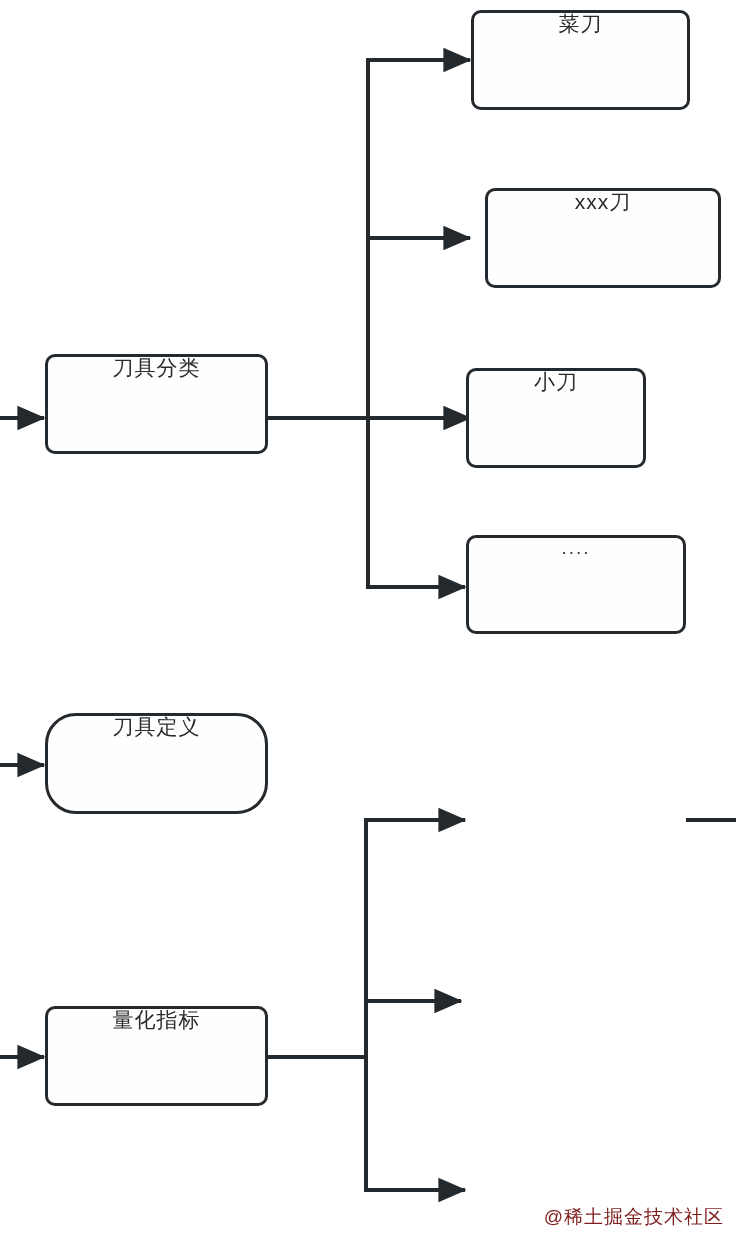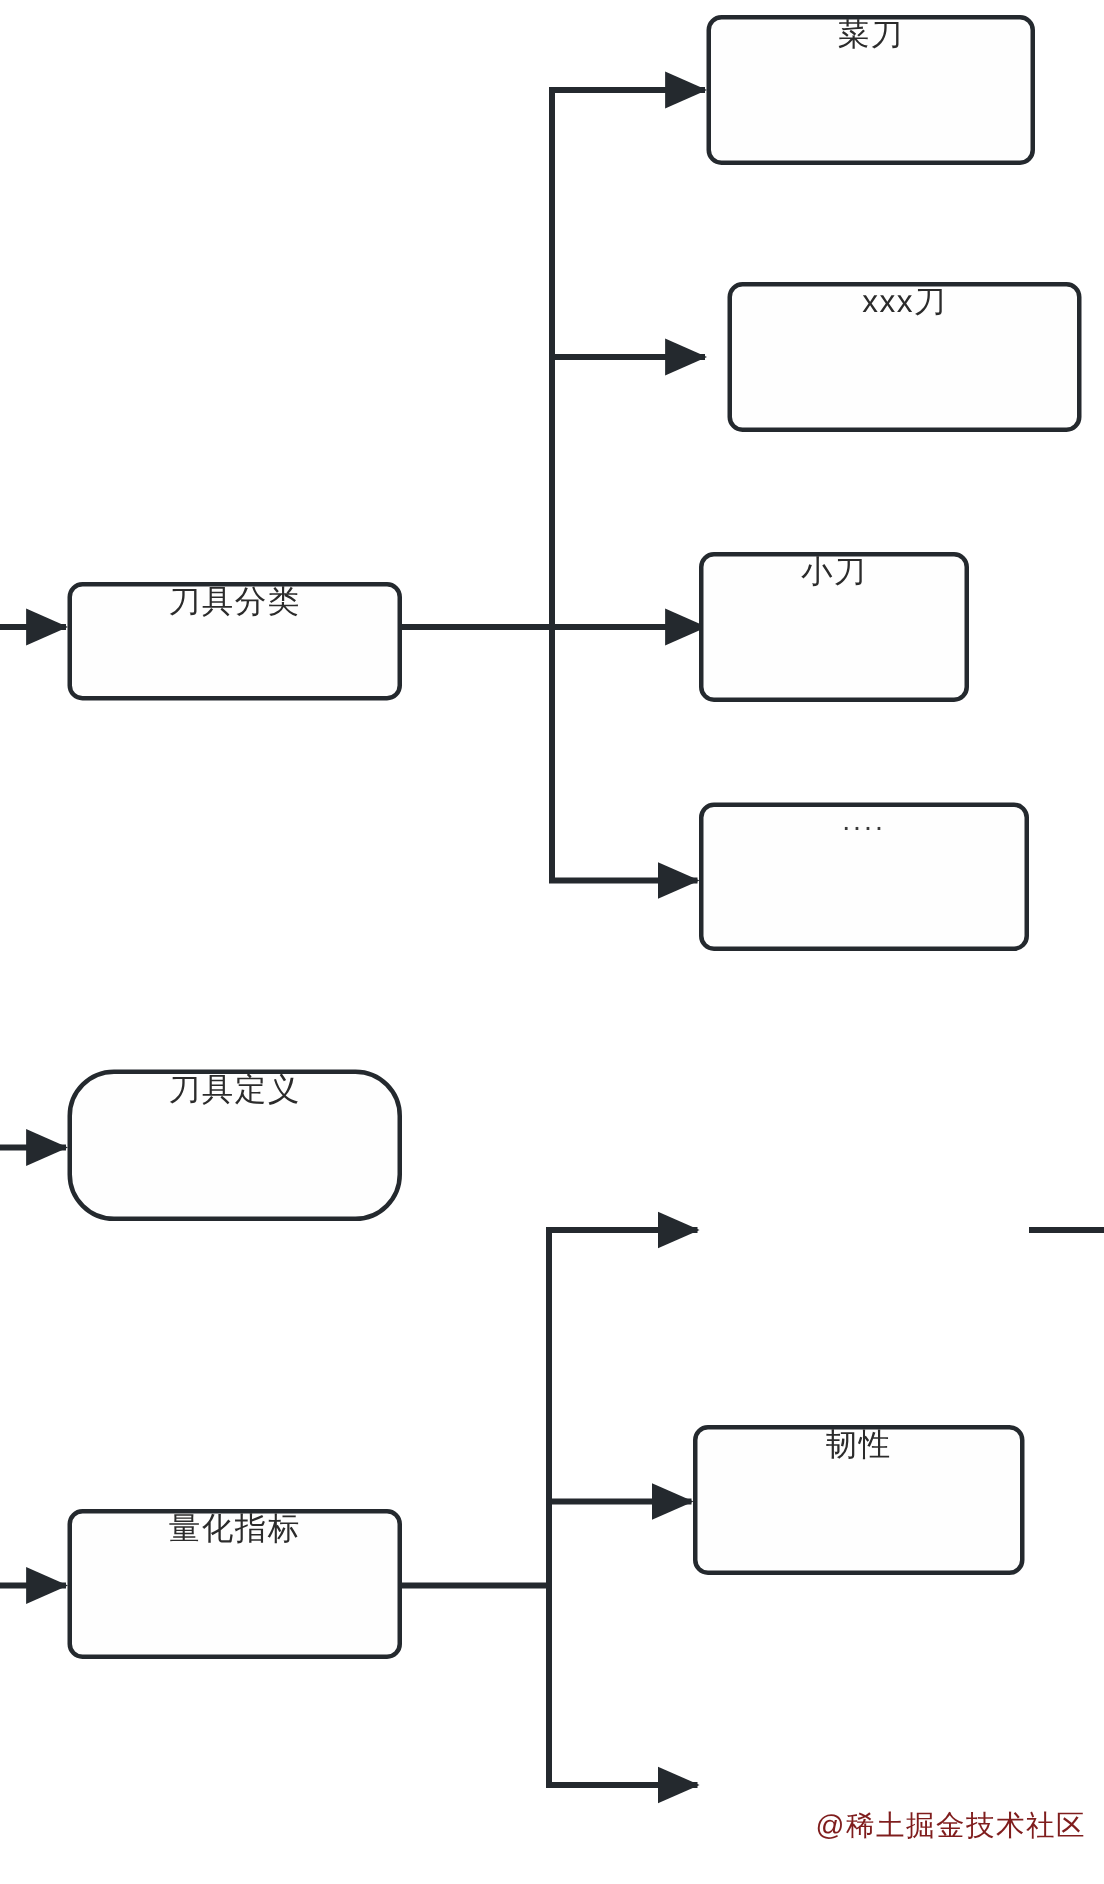--- a/index.html
+++ b/index.html
@@ -88,21 +88,21 @@
       <line x1="366" y1="820" x2="366" y2="1190"></line>
 
       <line x1="364" y1="820" x2="465" y2="820" marker-end="url(#arrowhead)"></line>
       <line x1="364" y1="1001" x2="461" y2="1001" marker-end="url(#arrowhead)"></line>
       <line x1="364" y1="1190" x2="465" y2="1190" marker-end="url(#arrowhead)"></line>
 
       <line x1="686" y1="820" x2="736" y2="820"></line>
     </g>
   </svg>
 
-  <div class="node" style="left:45px; top:388px; width:223px; height:79px;">
+  <div class="node" style="left:45px; top:354px; width:223px; height:100px;">
     <span class="node-label">刀具分类</span>
   </div>
 
   <div class="node" style="left:471px; top:10px; width:219px; height:100px;">
     <span class="node-label">菜刀</span>
   </div>
 
   <div class="node" style="left:471px; top:188px; width:236px; height:100px;margin-left:14px;">
     <span class="node-label">xxx刀</span>
   </div>
@@ -117,20 +117,17 @@
 
   <div class="node" style="left:45px; top:713px; width:223px; height:101px;border-radius:31px;">
     <span class="node-label">刀具定义</span>
   </div>
 
 
   <div class="node" style="left:45px; top:1006px; width:223px; height:100px;">
     <span class="node-label">量化指标</span>
   </div>
 
-  <div class="node" style="left:462px; top:950px; width:221px; height:100px;">
-    <span class="node-label">韧性</span>
-  </div>
 
 
   <div class="watermark">@稀土掘金技术社区</div>
 
 </div>
 
 </body></html>

